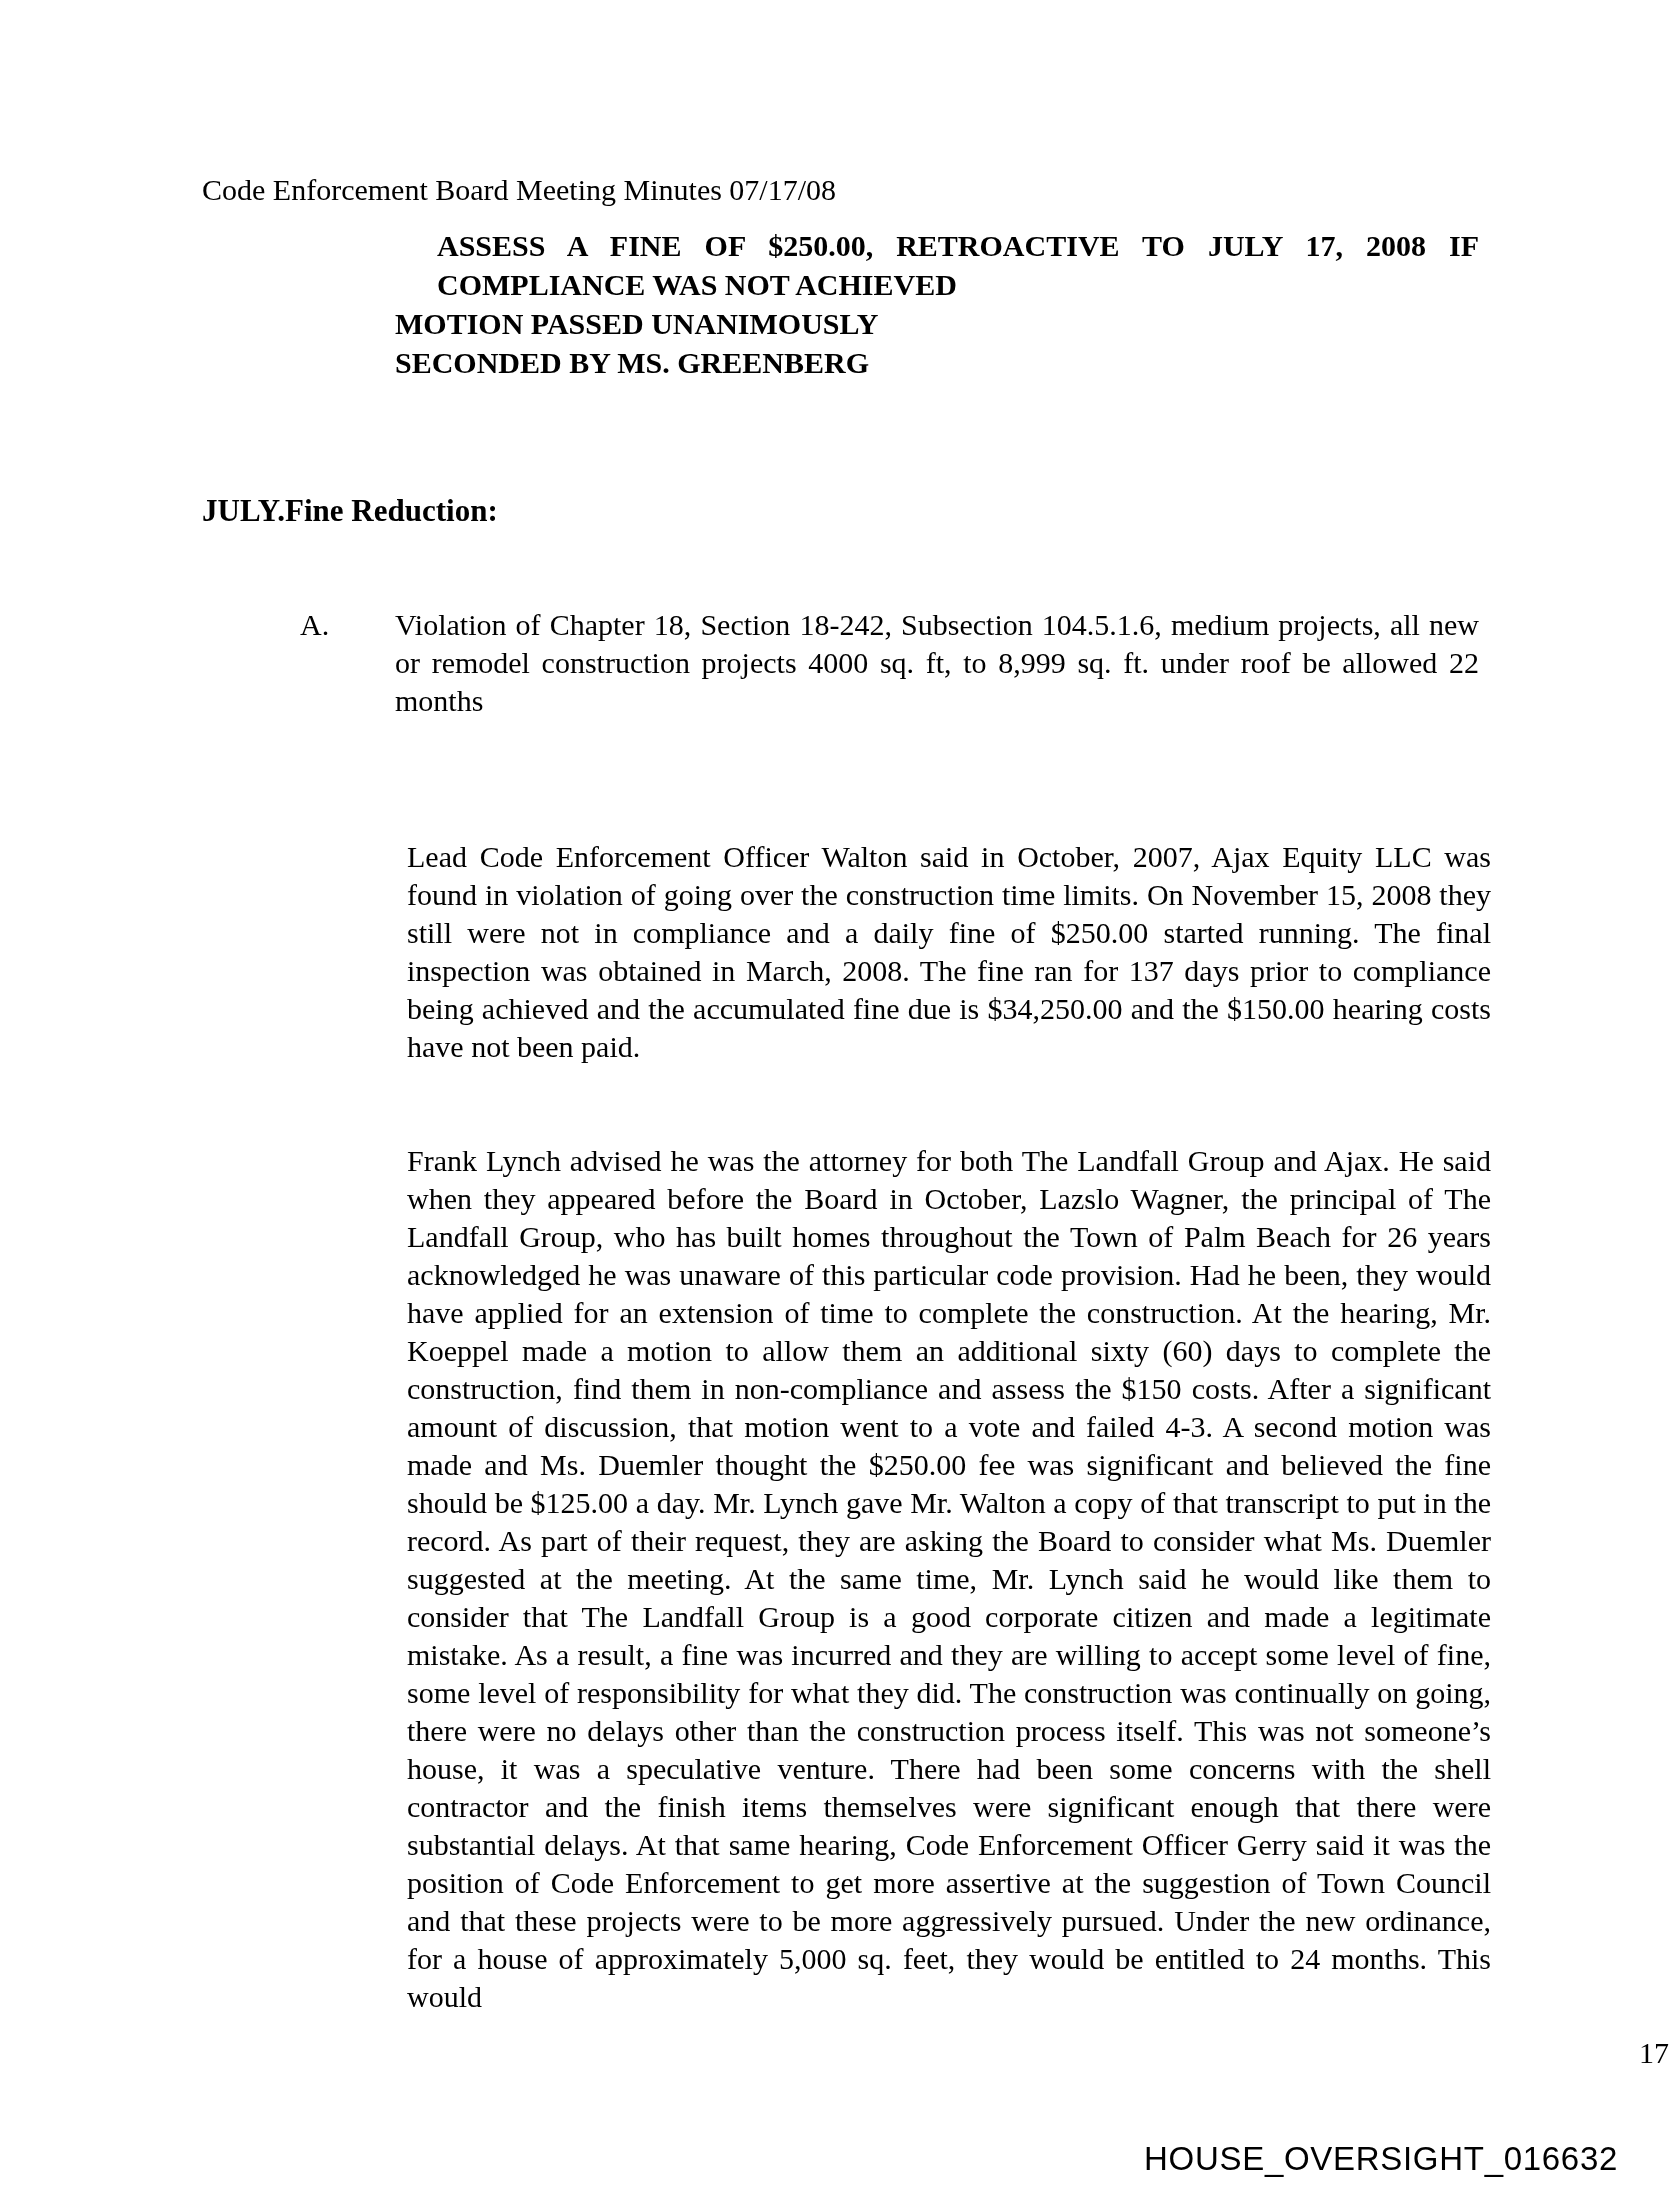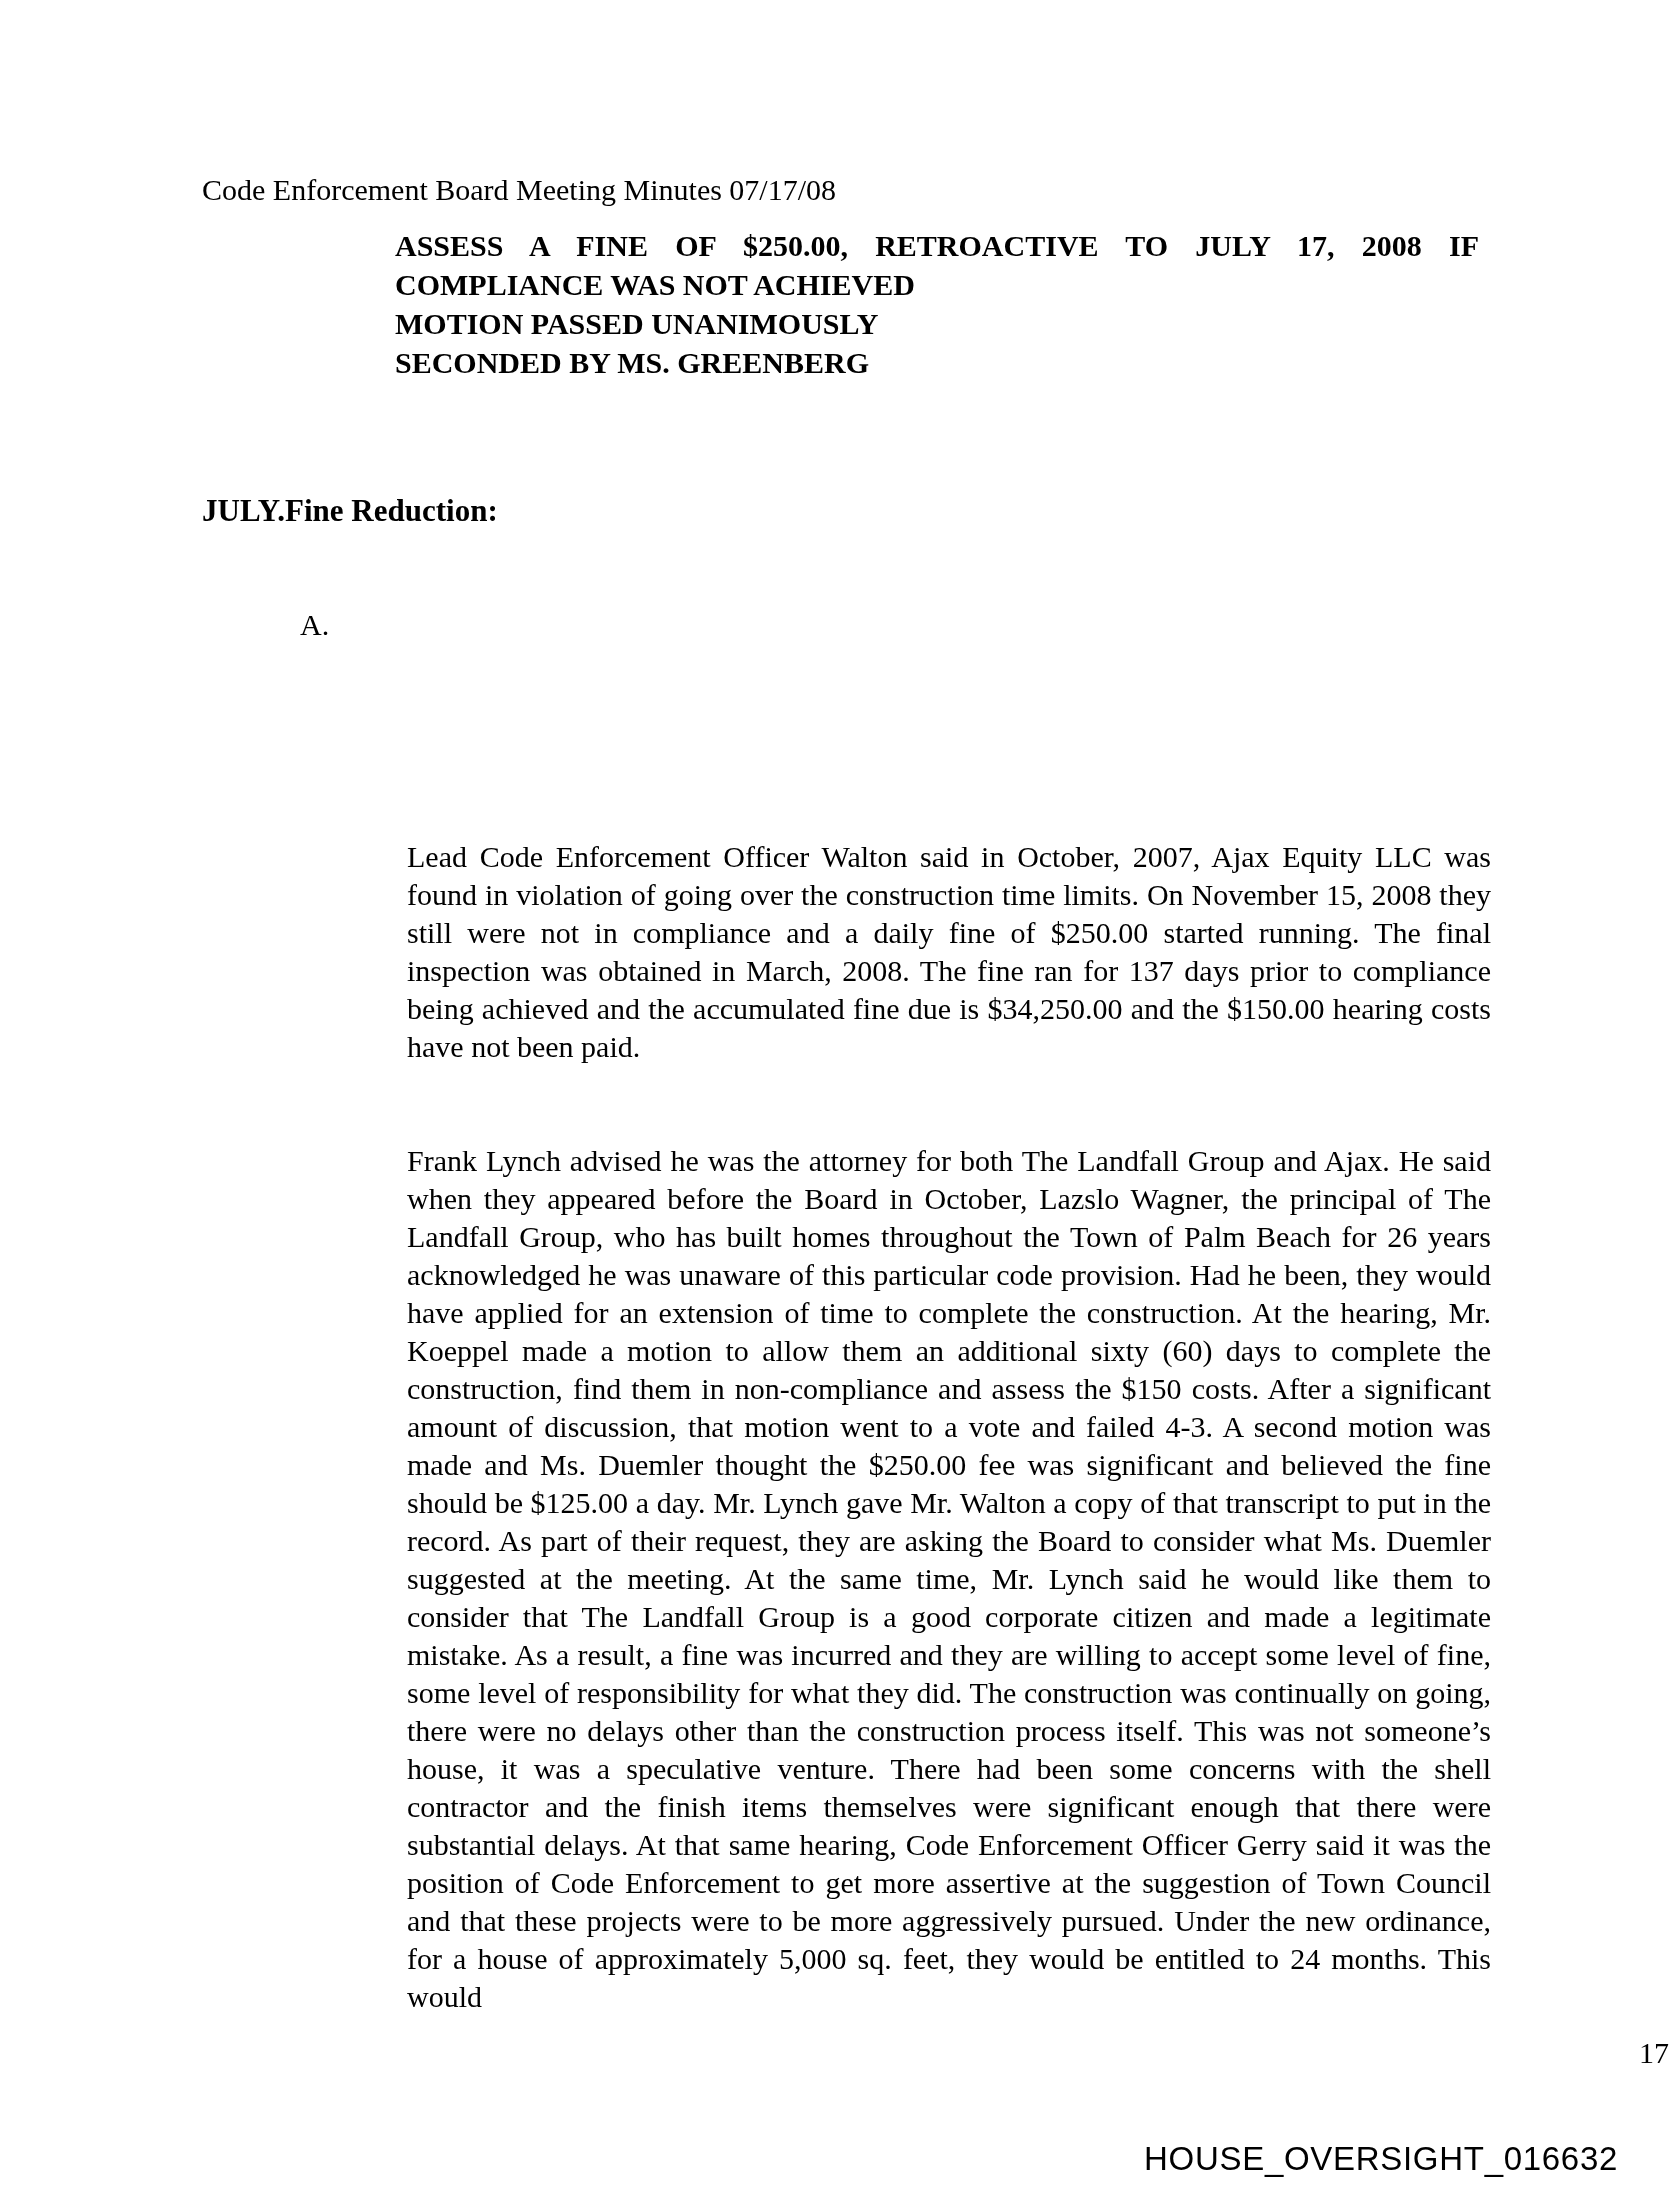--- a/index.html
+++ b/index.html
@@ -29,20 +29,21 @@
     position: absolute;
     left: 395px;
     top: 226px;
     width: 1084px;
     font-size: 30px;
     line-height: 39px;
     font-weight: bold;
   }
   .motion-justified {
     text-align: justify;
+    margin-left: 42px;
   }
   .section-heading {
     position: absolute;
     left: 202px;
     top: 492px;
     font-size: 31px;
     line-height: 38px;
     font-weight: bold;
     white-space: nowrap;
   }
@@ -115,20 +116,21 @@
     <div>SECONDED BY MS. GREENBERG</div>
   </div>
 
   <div class="section-heading">
     <span class="section-number">JULY.</span><span class="section-title">Fine Reduction:</span>
   </div>
 
   <div class="case-label">A.</div>
 
   <div class="case-block">
+    <div class="case-description">Violation of Chapter 18, Section 18-242, Subsection 104.5.1.6, medium projects, all new or remodel construction projects 4000 sq. ft, to 8,999 sq. ft. under roof be allowed 22 months</div>
   </div>
 
   <div class="body-paragraph paragraph-1">Lead Code Enforcement Officer Walton said in October, 2007, Ajax Equity LLC was found in violation of going over the construction time limits. On November 15, 2008 they still were not in compliance and a daily fine of $250.00 started running. The final inspection was obtained in March, 2008. The fine ran for 137 days prior to compliance being achieved and the accumulated fine due is $34,250.00 and the $150.00 hearing costs have not been paid.</div>
 
   <div class="body-paragraph paragraph-2">Frank Lynch advised he was the attorney for both The Landfall Group and Ajax. He said when they appeared before the Board in October, Lazslo Wagner, the principal of The Landfall Group, who has built homes throughout the Town of Palm Beach for 26 years acknowledged he was unaware of this particular code provision. Had he been, they would have applied for an extension of time to complete the construction. At the hearing, Mr. Koeppel made a motion to allow them an additional sixty (60) days to complete the construction, find them in non-compliance and assess the $150 costs. After a significant amount of discussion, that motion went to a vote and failed 4-3. A second motion was made and Ms. Duemler thought the $250.00 fee was significant and believed the fine should be $125.00 a day. Mr. Lynch gave Mr. Walton a copy of that transcript to put in the record. As part of their request, they are asking the Board to consider what Ms. Duemler suggested at the meeting. At the same time, Mr. Lynch said he would like them to consider that The Landfall Group is a good corporate citizen and made a legitimate mistake. As a result, a fine was incurred and they are willing to accept some level of fine, some level of responsibility for what they did. The construction was continually on going, there were no delays other than the construction process itself. This was not someone’s house, it was a speculative venture. There had been some concerns with the shell contractor and the finish items themselves were significant enough that there were substantial delays. At that same hearing, Code Enforcement Officer Gerry said it was the position of Code Enforcement to get more assertive at the suggestion of Town Council and that these projects were to be more aggressively pursued. Under the new ordinance, for a house of approximately 5,000 sq. feet, they would be entitled to 24 months. This would</div>
 
   <div class="page-number">17</div>
 
   <div class="watermark">HOUSE_OVERSIGHT_016632</div>
 

